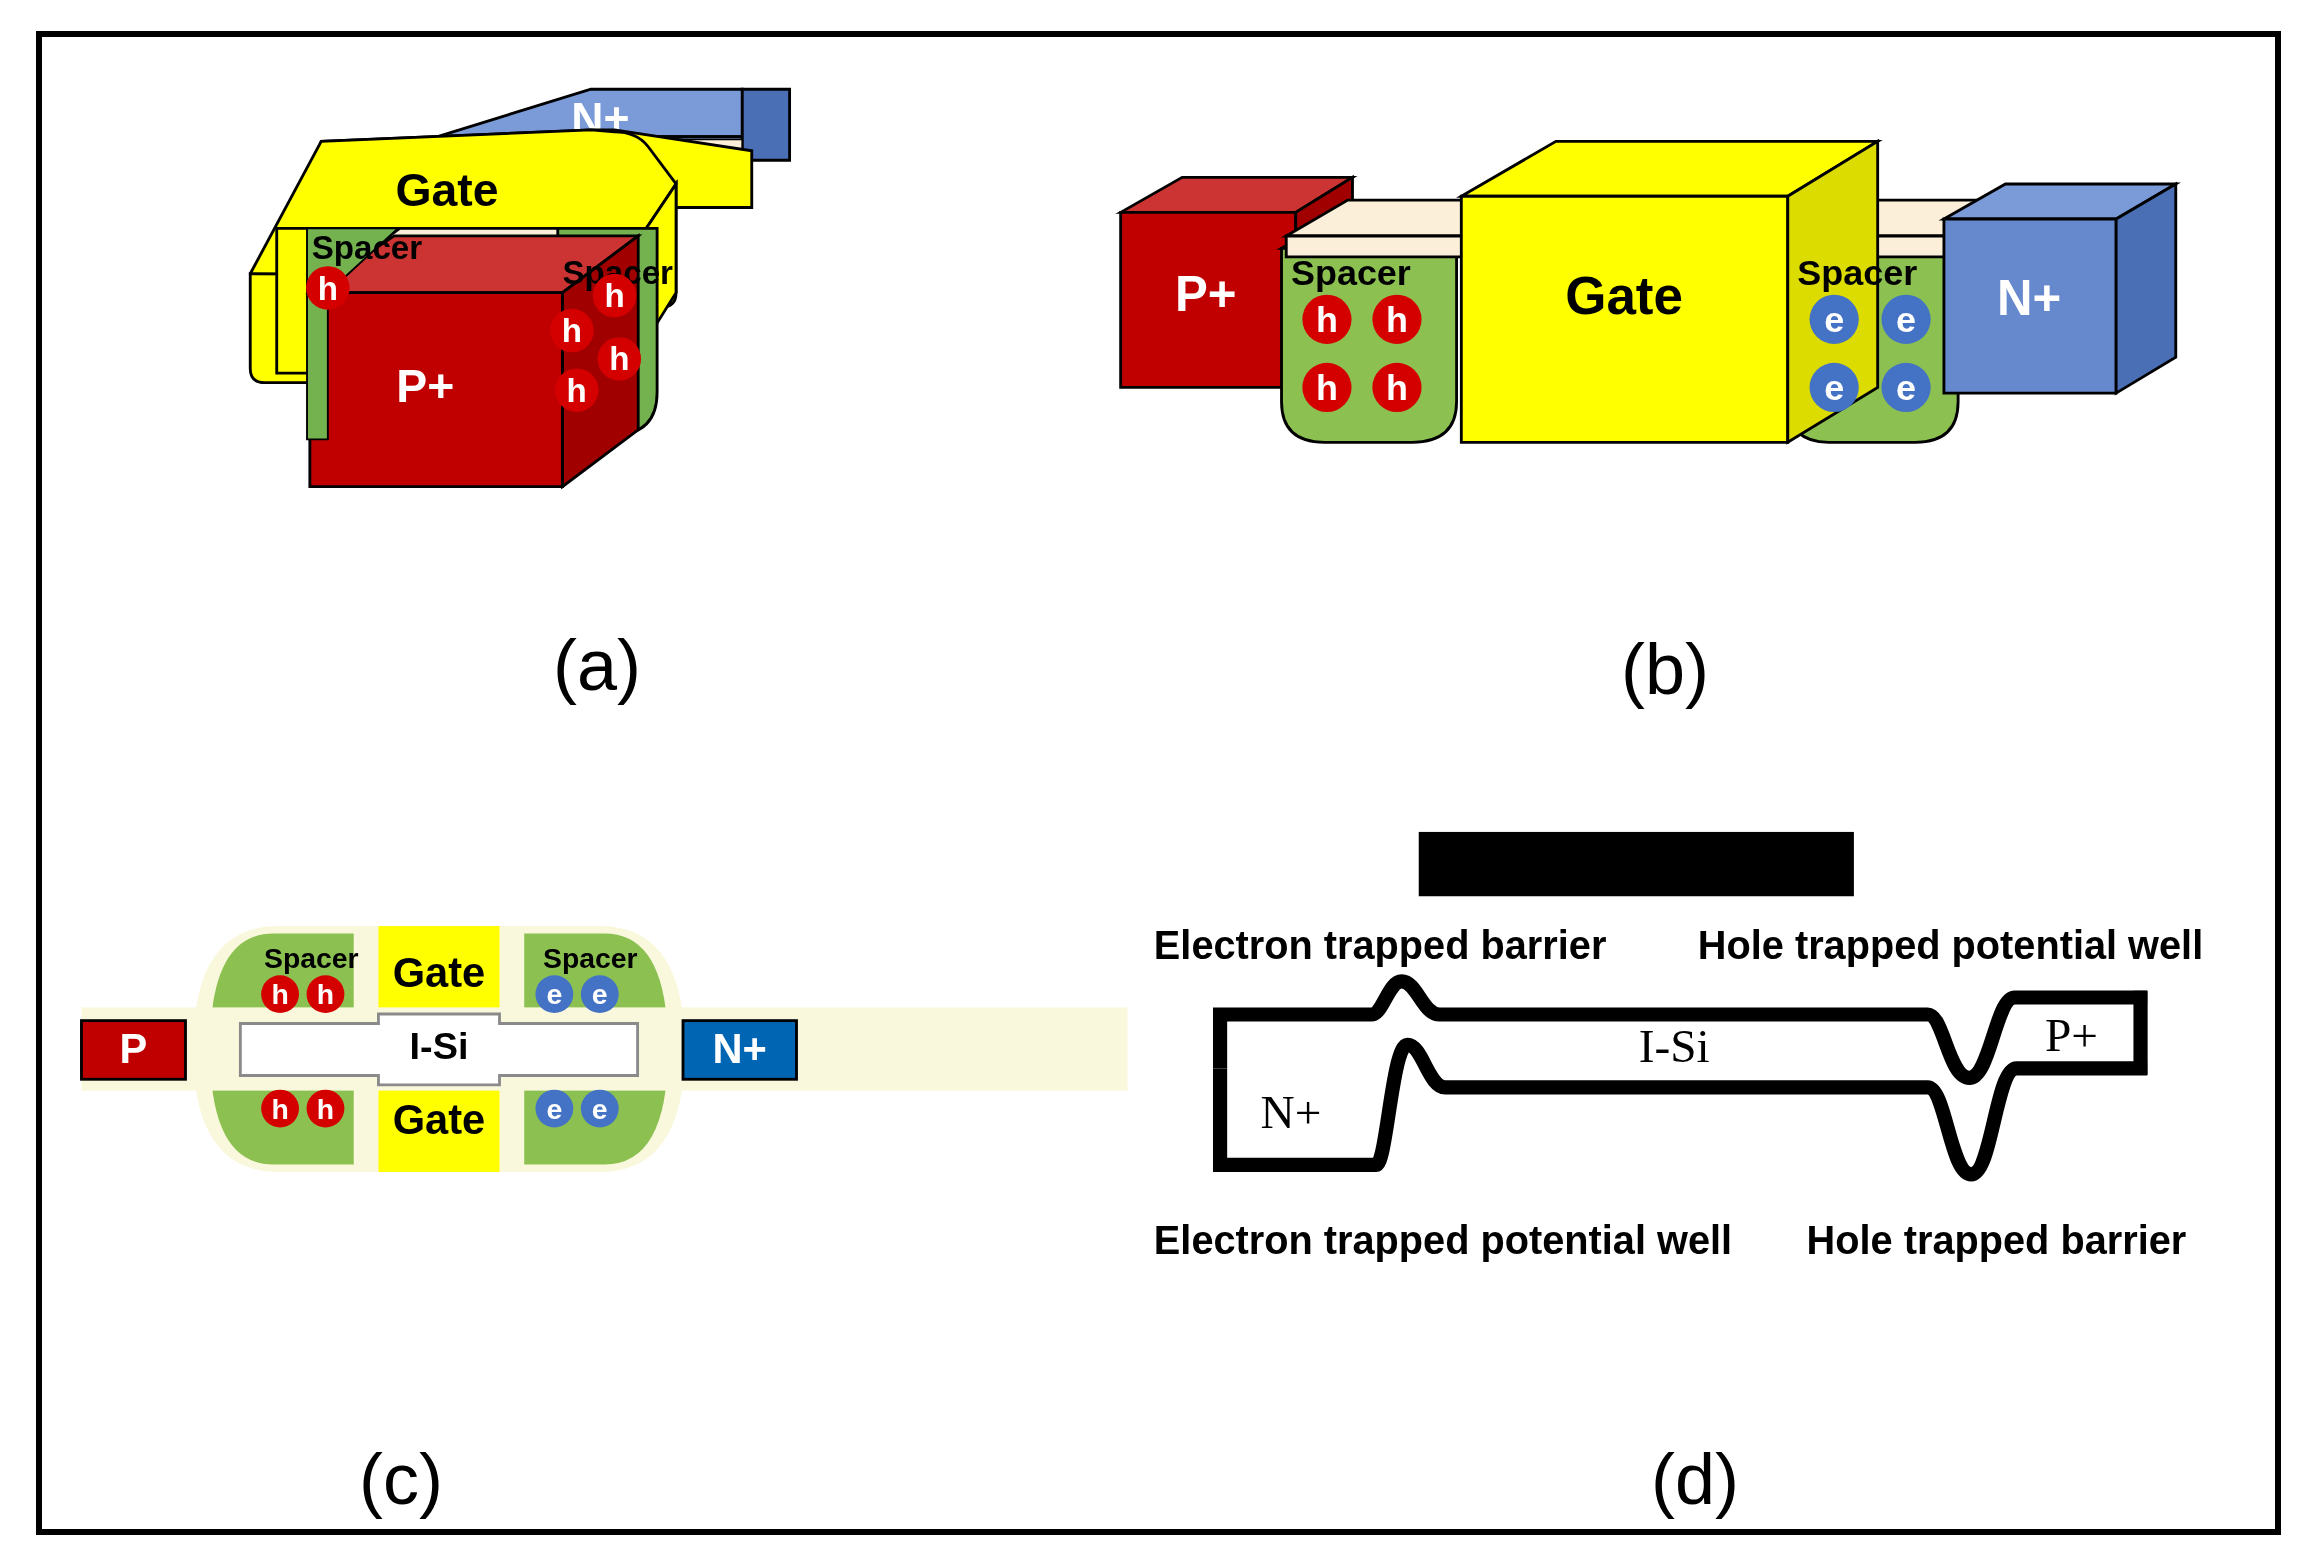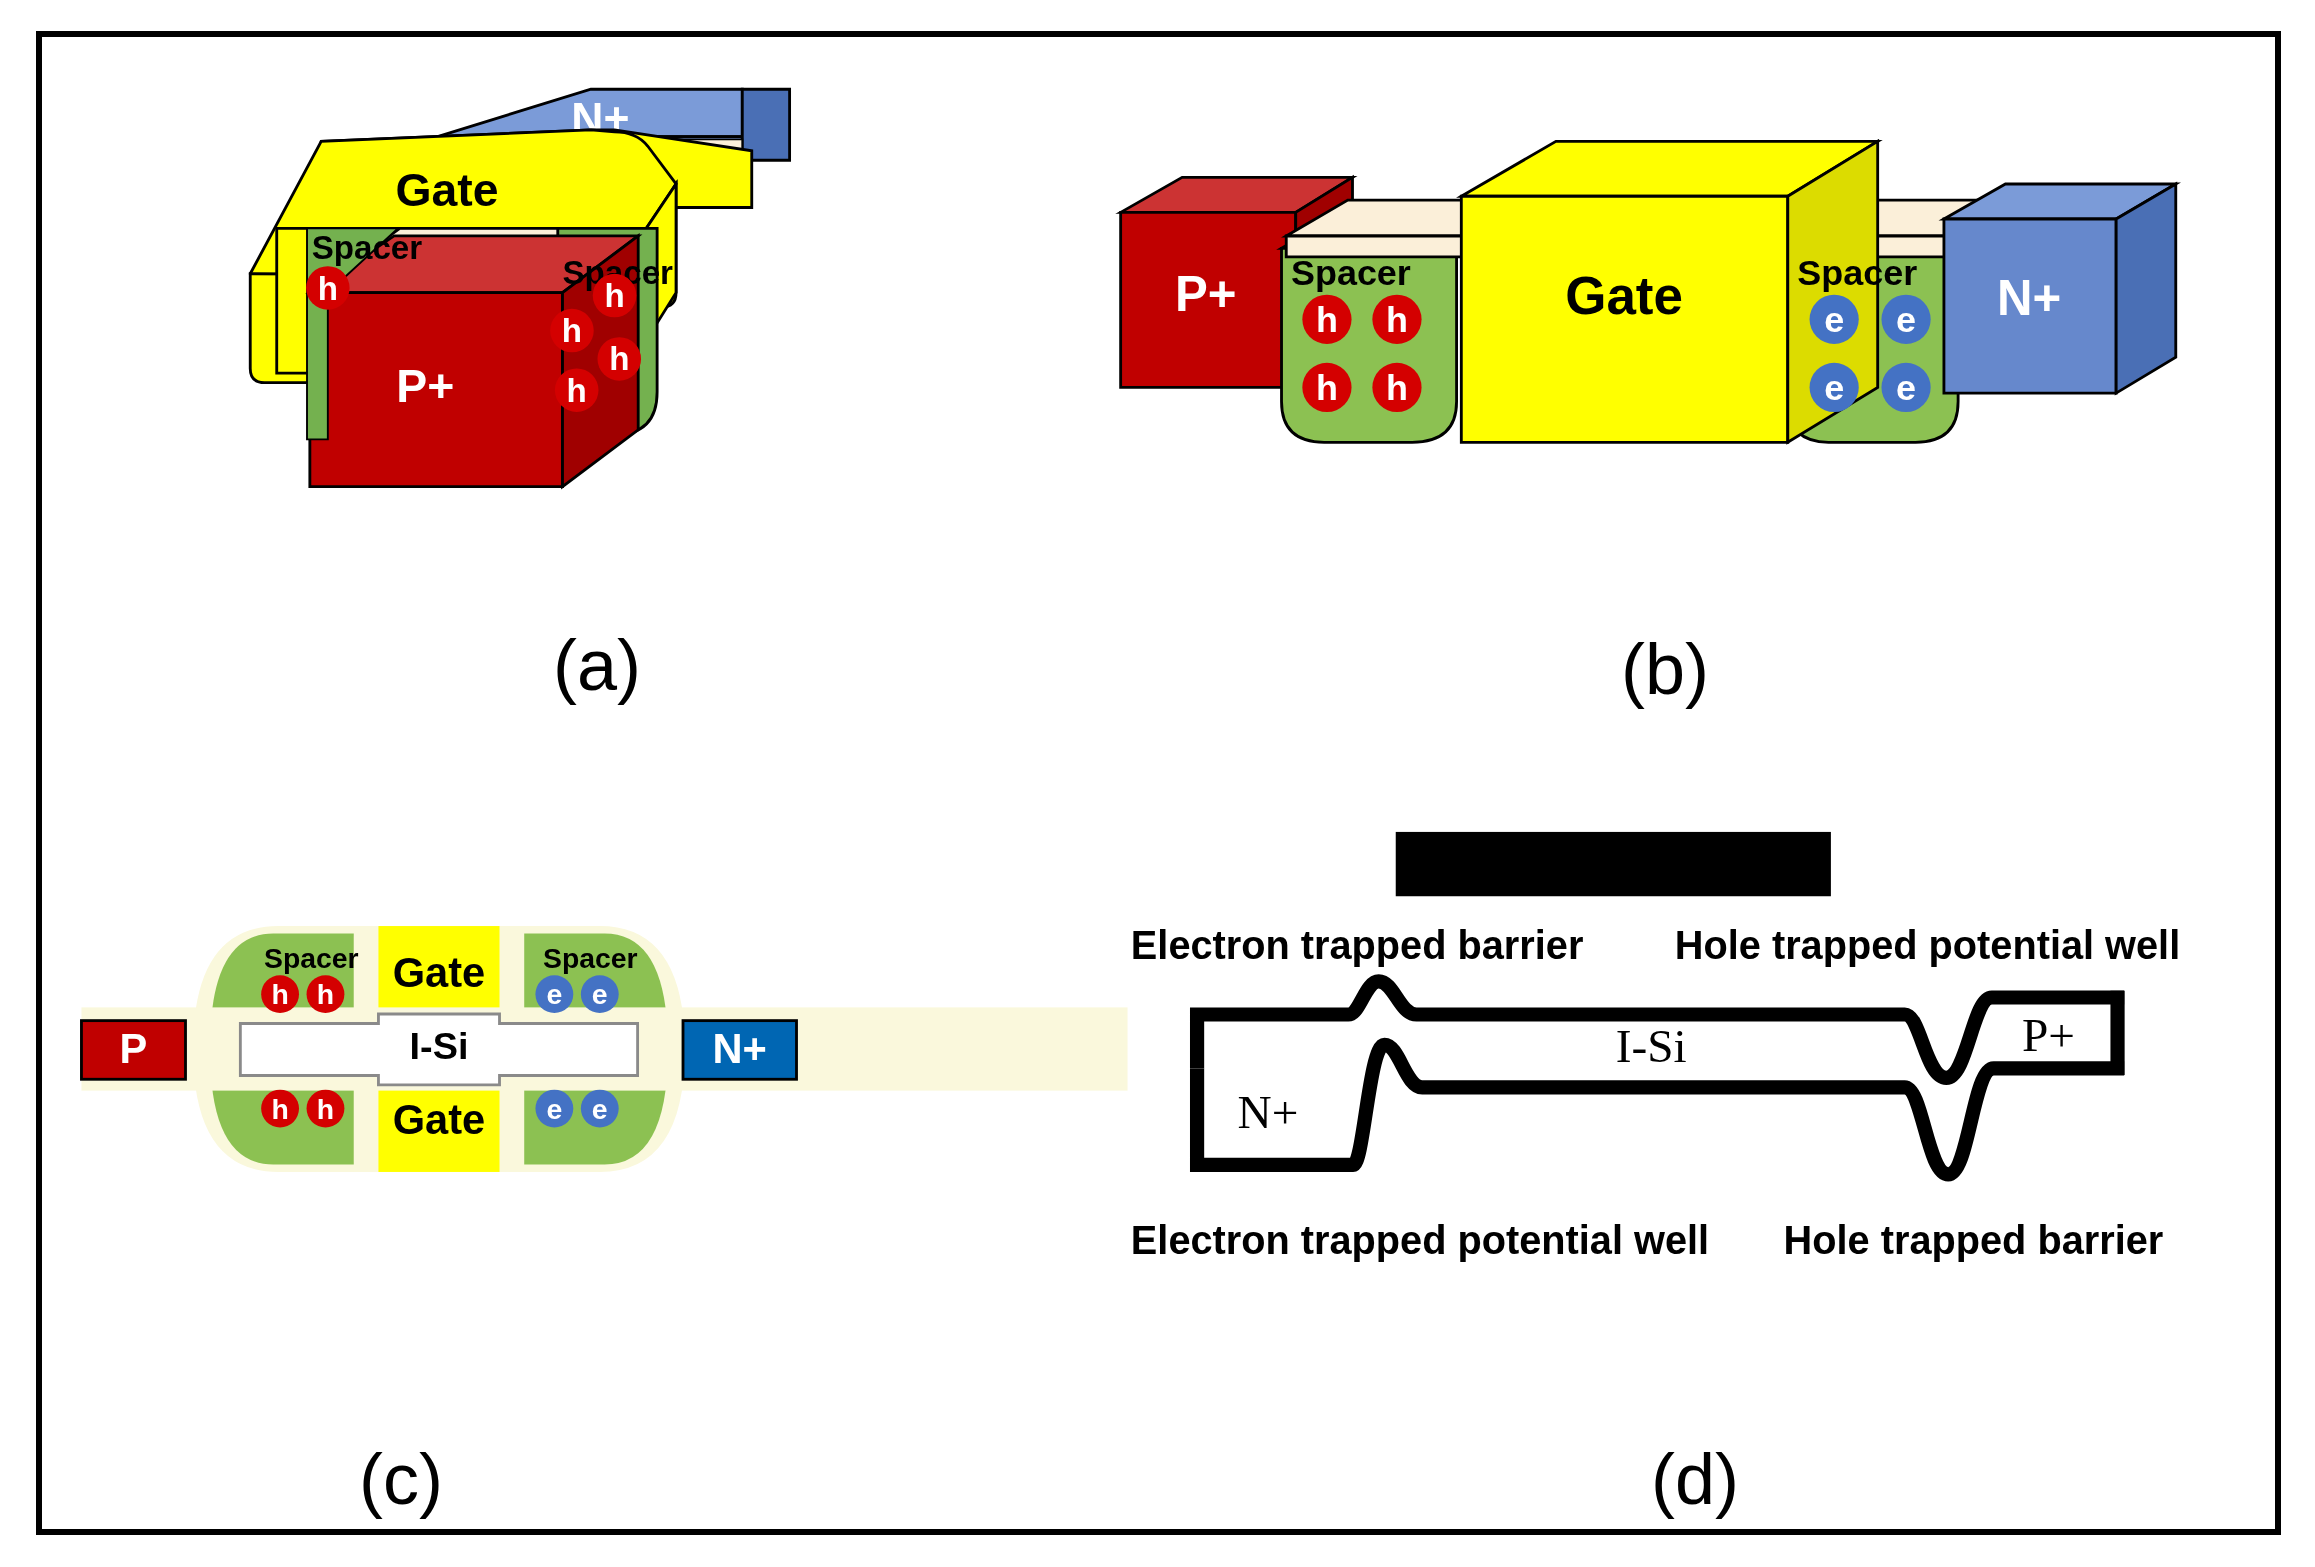--- a/index.html
+++ b/index.html
@@ -282,21 +282,21 @@
         <text class="svg-txt svg-txt-w" x="512" y="306" font-size="30">e</text>
       </g>
       <g>
         <circle cx="560" cy="303" r="20" fill="#4472C4"></circle>
         <text class="svg-txt svg-txt-w" x="560" y="306" font-size="30">e</text>
       </g>
     </svg>
   </div>
   <div class="panel-label" style="left:317px; top:1401px;">(c)</div>
 
-  <div class="panel" style="left:1079px; top:776px; width:1136px; height:473px;">
+  <div class="panel" style="left:1102px; top:776px; width:1136px; height:473px;">
     <svg width="1136" height="473" viewBox="0 0 1200 500">
 
       <rect x="290" y="20" width="460" height="68" fill="#000000"></rect>
       <text class="serif-txt" x="520" y="56" font-size="44" fill="#ffffff" style="font-family:'Liberation Sans',sans-serif;">Gate</text>
 
       <text class="bold-sans" x="10" y="143" font-size="42" text-anchor="start">Electron trapped barrier</text>
       <text class="bold-sans" x="585" y="143" font-size="42" text-anchor="start">Hole trapped potential well</text>
       <text class="bold-sans" x="10" y="455" font-size="42" text-anchor="start">Electron trapped potential well</text>
       <text class="bold-sans" x="700" y="455" font-size="42" text-anchor="start">Hole trapped barrier</text>
 

